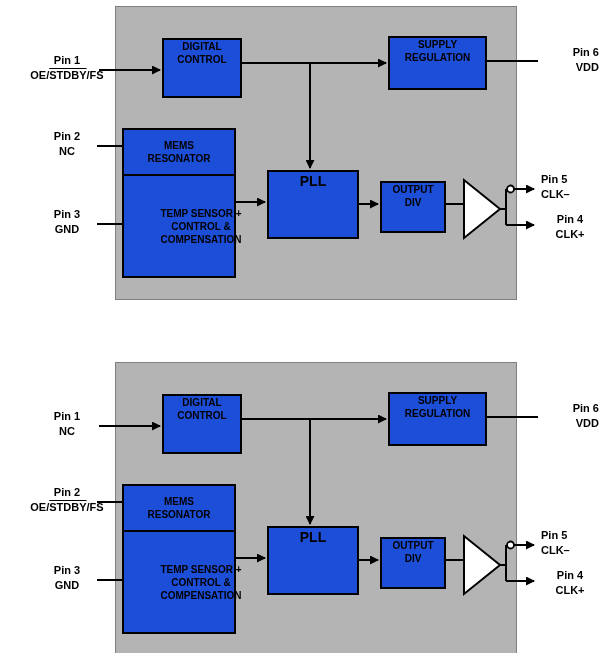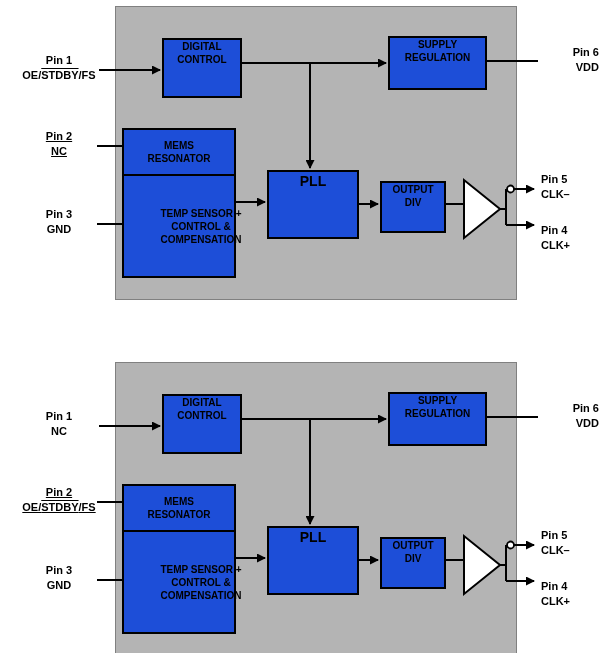--- a/index.html
+++ b/index.html
@@ -17,24 +17,24 @@
        text-align:center;font-weight:700;font-size:10px;line-height:1.3;}
   .dc{left:162px;top:38px;width:76px;height:56px;}
   .sr{left:388px;top:36px;width:95px;height:50px;}
   .mems{left:122px;top:128px;width:110px;height:146px;padding:0;}
   .mems-top{width:100%;flex:0 0 44px;border-bottom:2px solid #000;
             display:flex;flex-direction:column;align-items:center;justify-content:center;}
   .mems-bottom{width:100%;flex:1;display:flex;flex-direction:column;align-items:center;justify-content:center;padding-left:44px;}
   .pll{left:267px;top:170px;width:88px;height:65px;font-size:14px;}
   .odiv{left:380px;top:181px;width:62px;height:48px;}
   .pin{position:absolute;font-weight:700;font-size:11px;line-height:1.35;}
-  .pleft{left:14px;width:90px;text-align:center;}
+  .pleft{left:22px;width:90px;text-align:center;}
   .pright{left:541px;width:58px;text-align:left;}
-  .p1{top:53px;}.p2{top:129px;text-decoration:underline;}.p3{top:207px;}
-  .p6{top:45px;text-align:right;}.p5{top:172px;}.p4{top:223px;}
+  .p1{top:53px;}.p2{top:129px;}.p3{top:207px;}
+  .p6{top:45px;text-align:right;}.p5{top:172px;}.p4{top:212px;text-align:center;}
   .ovl{text-decoration:overline;}
 </style>
 </head>
 <body>
 
 <div class="page">
 
   <section class="diagram d1">
     <div class="chip"></div>
 

